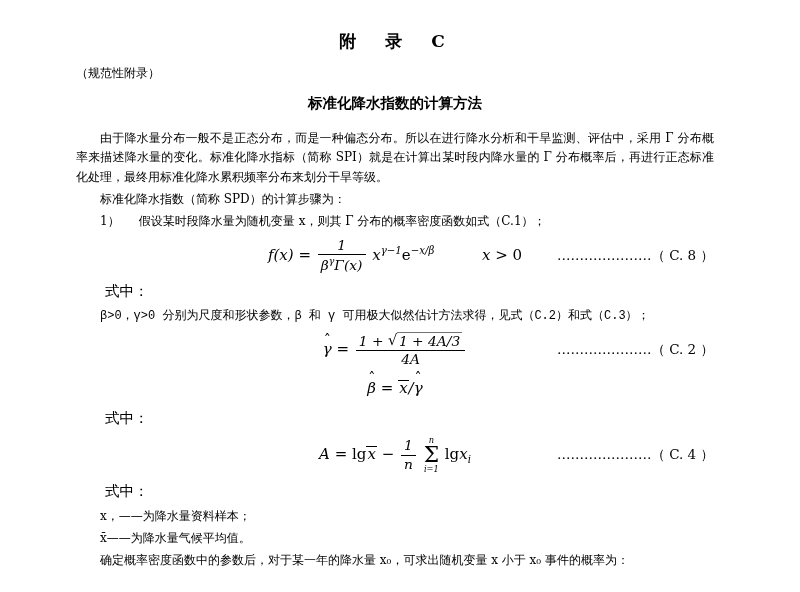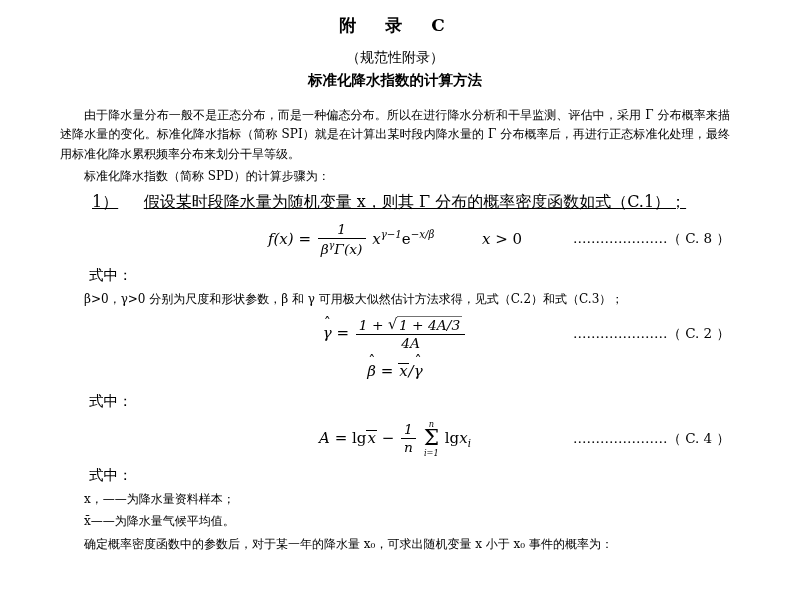--- a/index.html
+++ b/index.html
@@ -11,38 +11,38 @@
     height: 592px;
     background: #ffffff;
     font-family: "Liberation Serif", serif;
     color: #000000;
     overflow: hidden;
   }
   .page {
     position: relative;
     width: 790px;
     height: 592px;
-    padding: 0;
+    padding: 16px;
     box-sizing: border-box;
   }
   .content {
     padding: 14px 60px 0 60px;
   }
   .title-main {
     text-align: center;
     font-size: 17px;
     font-weight: bold;
     letter-spacing: 6px;
     margin: 0 0 12px 0;
     font-family: "DejaVu Serif", serif;
   }
   .title-sub {
-    text-align: center;
-    font-size: 14px;
-    margin: 0 0 4px 0;
+    text-align: left;
+    font-size: 12px;
+    margin: 0 0 12px 0;
     font-family: "DejaVu Serif", serif;
   }
   .title-sub2 {
     text-align: center;
     font-size: 14.5px;
     font-weight: bold;
     margin: 0 0 16px 0;
     font-family: Liberation Mono, monospace;
   }
   p.para {
@@ -52,26 +52,25 @@
     text-align: justify;
     font-family: "DejaVu Serif", serif;
   }
   p.indent2 {
     text-indent: 2em;
   }
   p.noindent {
     text-indent: 0;
   }
   .list-item {
-    font-size: 16px;
+    font-size: 12px;
     line-height: 1.62;
     margin: 0 0 2px 0;
     text-indent: 2em;
     font-family: "DejaVu Serif", serif;
-    text-decoration: underline;
   }
   .list-item .num {
     margin-right: 1.6em;
   }
   .shiZhong {
     text-indent: 2em;
     font-size: 14.5px;
     line-height: 1.62;
     margin: 2px 0 2px 0;
     font-family: "DejaVu Serif", serif;
@@ -208,21 +207,21 @@
         </span>
         <span>x</span><span class="sup">γ−1</span><span class="upright">e</span><span class="sup">−x/β</span>
         <span style="display:inline-block;width:38px;"></span>
         <span>x</span> <span class="upright">&gt;</span> <span class="upright">0</span>
       </span>
       <span class="eq-dots">…………………（ C. 8 ）</span>
     </div>
 
     <p class="shiZhong">式中：</p>
 
-    <p class="para noindent" style="text-indent:2em;">β&gt;0，γ&gt;0 分别为尺度和形状参数，β 和 γ 可用极大似然估计方法求得，见式（C.2）和式（C.3）；</p>
+    <p class="para noindent" style="text-indent:2em;font-family:Liberation Mono, monospace;">β&gt;0，γ&gt;0 分别为尺度和形状参数，β 和 γ 可用极大似然估计方法求得，见式（C.2）和式（C.3）；</p>
 
     <div class="eq-row">
       <span class="eq-body">
         <span class="hat">γ</span> =
         <span class="frac">
           <span class="top">1 + <span class="sqrt"><span class="rad">1 + 4<span>A</span>/3</span></span></span>
           <span class="bot">4<span>A</span></span>
         </span>
       </span>
       <span class="eq-dots">…………………（ C. 2 ）</span>

